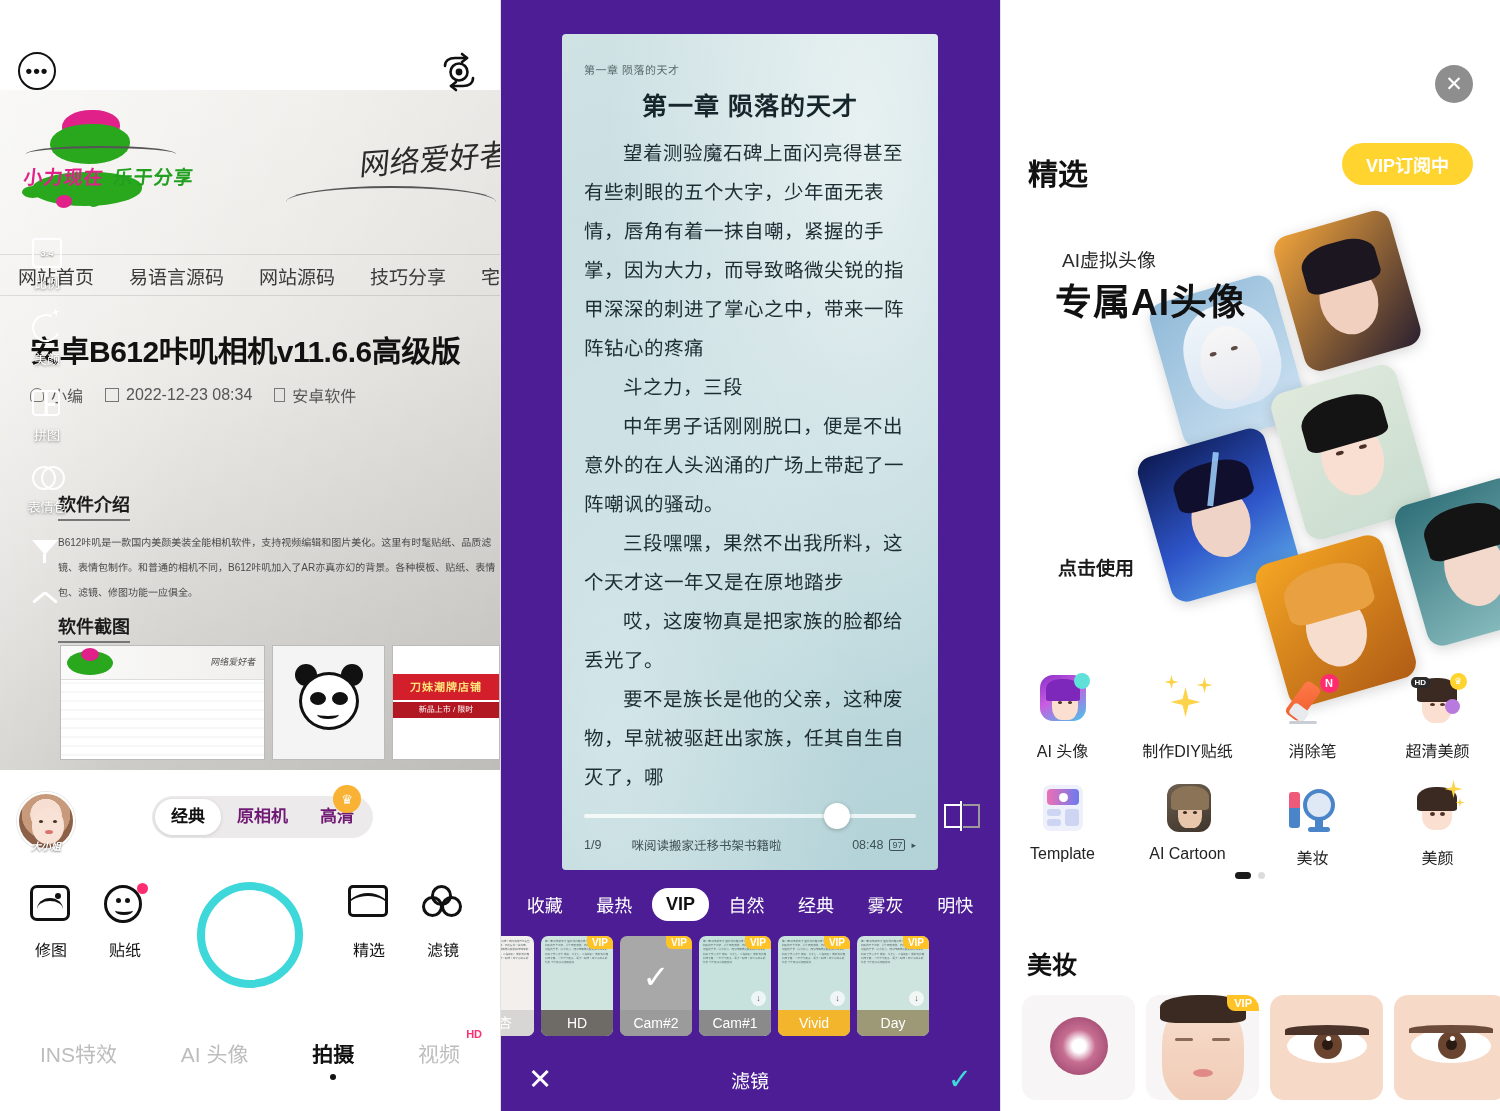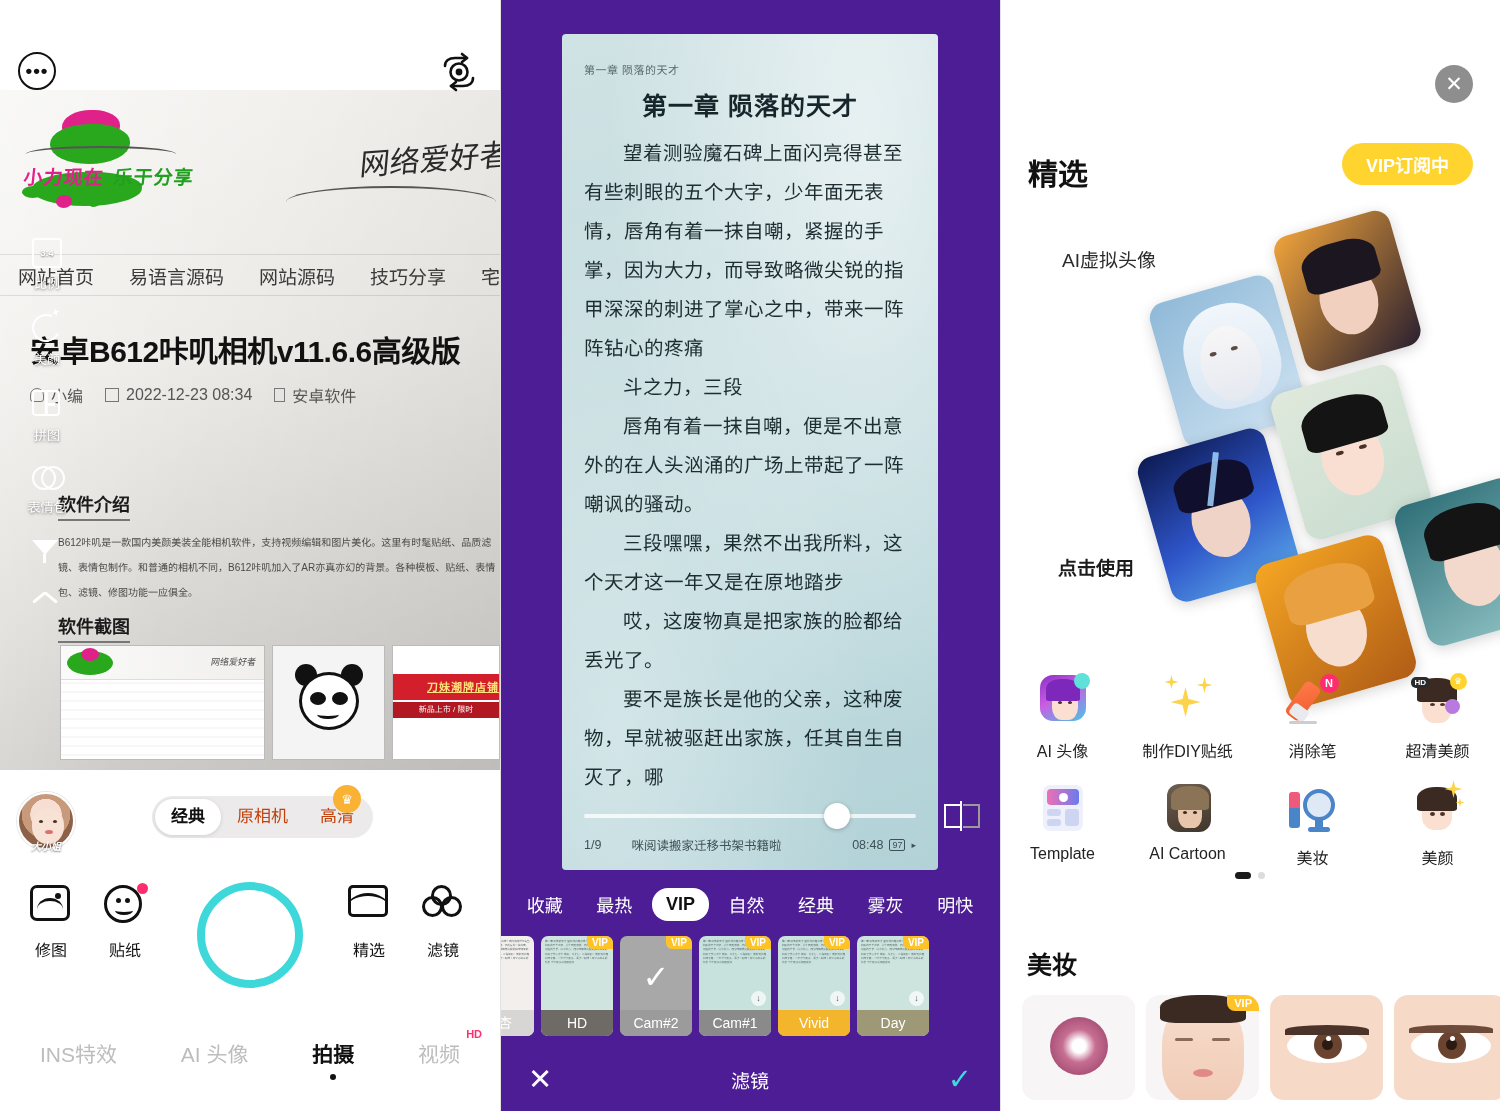--- a/index.html
+++ b/index.html
@@ -56,22 +56,22 @@
   .s2 { width:113px; background:#f4f4f4; display:flex; align-items:center; justify-content:center; }
   .panda { width:72px; height:82px; position:relative; }
   .panda-head { position:absolute; left:6px; top:10px; width:60px; height:58px; border-radius:50%;
     background:#fff; border:3px solid #111; }
   .ear { position:absolute; width:22px; height:22px; border-radius:50%; background:#111; top:2px; }
   .panda-eye { position:absolute; width:16px; height:13px; border-radius:50%; background:#111; top:30px; }
   .panda-mouth { position:absolute; left:24px; top:48px; width:22px; height:9px;
     border-bottom:3px solid #111; border-radius:0 0 50% 50%; }
   .s3 { flex:1; position:relative; }
   .s3 .shop-ban { position:absolute; left:0; right:0; top:28px; height:26px; background:#d21f2b; }
-  .s3 .shop-ban span { color:#ffe27a; font-size:11px; font-weight:700; display:block; text-align:right;
-    line-height:26px; letter-spacing:1px;text-decoration:underline; }
+  .s3 .shop-ban span { color:#ffe27a; font-size:11px; font-weight:700; display:block; text-align:center;
+    line-height:26px; letter-spacing:1px; }
   .s3 .shop-sub { position:absolute; left:0; right:0; top:56px; height:16px; background:#b21822; }
   .s3 .shop-sub span { color:#fff; font-size:8px; display:block; text-align:center; line-height:16px; }
 
   .p1-tools { position:absolute; left:12px; top:238px; width:70px; z-index:5;
     display:flex; flex-direction:column; gap:22px; }
   .tool { display:flex; flex-direction:column; align-items:center; gap:5px; }
   .tool .tl { font-size:13px; color:#fff; text-shadow:0 1px 3px rgba(0,0,0,.55); }
   .tico { width:30px; height:30px; position:relative; }
   .ratio-ic { border:2.5px solid #fff; border-radius:4px; font-size:9px; color:#fff;
     display:flex; align-items:center; justify-content:center; font-weight:700;
@@ -102,22 +102,22 @@
     overflow:hidden; border:2px solid #fff; box-shadow:0 0 0 1px #e6e6e6;
     background:radial-gradient(circle at 50% 38%,#f6ded2 0 36%,#c89a7c 37% 56%,#8d6048 57% 100%); }
   .av-face { position:absolute; left:13px; top:14px; width:32px; height:36px; border-radius:48%;
     background:#f7e2d5; }
   .av-eye { position:absolute; width:4px; height:3px; background:#4a2f22; border-radius:50%; top:26px; }
   .av-lip { position:absolute; left:26px; top:36px; width:8px; height:4px; background:#d9736f; border-radius:50%; }
   .av-name { position:absolute; left:16px; top:68px; width:60px; text-align:center; font-size:10px;
     color:#fff; font-weight:700; text-shadow:0 1px 2px rgba(0,0,0,.5); font-style:italic; }
   .mode-seg { position:absolute; left:152px; top:26px; height:42px; background:#eceaea;
     border-radius:21px; display:flex; align-items:center; padding:3px; }
-  .mode-seg .m { padding:0 16px; height:36px; line-height:36px; font-size:17px; color:#c2410c;
-    border-radius:18px; }
+  .mode-seg .m { padding:0 16px; height:36px; line-height:36px; font-size:17px; color:#701a75;
+    border-radius:18px;font-weight:bold; }
   .mode-seg .m.active { background:#fff; color:#111; font-weight:700;
     box-shadow:0 1px 4px rgba(0,0,0,.12); }
   .crown { position:absolute; left:333px; top:15px; width:28px; height:28px; border-radius:50%;
     background:#f9b233; display:flex; align-items:center; justify-content:center;
     font-size:13px; color:#fff; }
   .shutter { position:absolute; left:197px; top:112px; width:106px; height:106px; border-radius:50%;
     border:8px solid #3fd8da; background:#fff; }
   .cam-act { position:absolute; display:flex; flex-direction:column; align-items:center; gap:10px; }
   .cam-act .cl { font-size:16px; color:#111; }
   .ic-box { width:42px; height:42px; position:relative; }
@@ -428,21 +428,21 @@
   <div class="panel-sep" style="left:500px;"></div>
 
   <div class="panel2">
     <div class="book">
       <div class="book-wash"></div>
       <div class="bk-run">第一章 陨落的天才</div>
       <div class="bk-h1">第一章 陨落的天才</div>
       <div class="bk-body">
         <p>望着测验魔石碑上面闪亮得甚至有些刺眼的五个大字，少年面无表情，唇角有着一抹自嘲，紧握的手掌，因为大力，而导致略微尖锐的指甲深深的刺进了掌心之中，带来一阵阵钻心的疼痛</p>
         <p>斗之力，三段</p>
-        <p>唇角有着一抹自嘲，便是不出意外的在人头汹涌的广场上带起了一阵嘲讽的骚动。</p>
+        <p>中年男子话刚刚脱口，便是不出意外的在人头汹涌的广场上带起了一阵嘲讽的骚动。</p>
         <p>三段嘿嘿，果然不出我所料，这个天才这一年又是在原地踏步</p>
         <p>哎，这废物真是把家族的脸都给丢光了。</p>
         <p>要不是族长是他的父亲，这种废物，早就被驱赶出家族，任其自生自灭了，哪</p>
       </div>
       <div class="bk-prog">
         <div class="kn"></div>
       </div>
       <div class="bk-foot">
         <span>1/9</span>
         <span class="mid">咪阅读搬家迁移书架书籍啦</span>
@@ -547,20 +547,21 @@
           <div class="face" style="left:34px;top:46px;width:60px;height:74px;background:#f7ddcd;"></div>
           <div style="position:absolute;left:22px;top:18px;width:88px;height:52px;background:#e8a040;border-radius:44% 44% 20% 20%;"></div>
         </div>
         <div class="card" style="left:220px;top:292px;width:126px;height:146px;background:linear-gradient(160deg,#2f6f78,#8fc2c4);">
           <div class="face" style="left:34px;top:42px;width:60px;height:76px;background:#f3d9cb;"></div>
           <div style="position:absolute;left:24px;top:16px;width:82px;height:48px;background:#141414;border-radius:44% 44% 16% 16%;"></div>
         </div>
       </div>
       <div class="bn-sub">AI虚拟头像</div>
       <div class="bn-h">
+        <div>专属AI头像</div>
       </div>
       <div class="bn-cta">点击使用</div>
     </div>
 
     <div class="grid">
       <div class="grow">
         <div class="gi">
           <div class="gico">
             <div style="position:absolute;left:4px;top:0;width:46px;height:46px;border-radius:13px;background:linear-gradient(150deg,#8b2fc9,#c95fe0 45%,#46c6e8);overflow:hidden;">
               <div style="position:absolute;left:12px;top:13px;width:26px;height:32px;border-radius:44% 44% 38% 38%;background:#fbe0d2;"></div>

